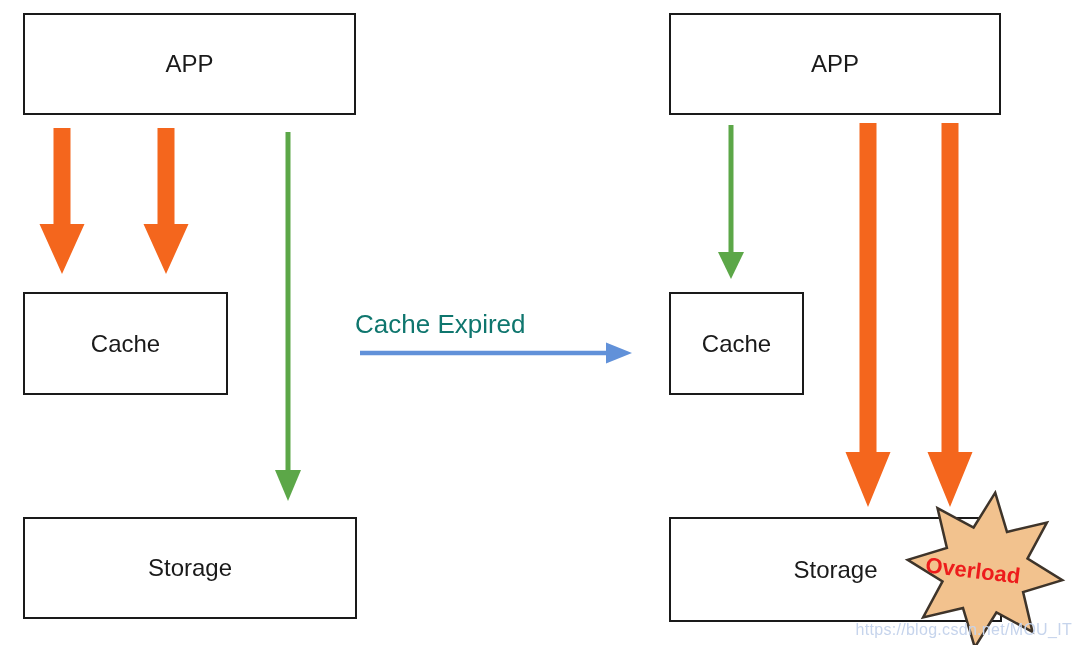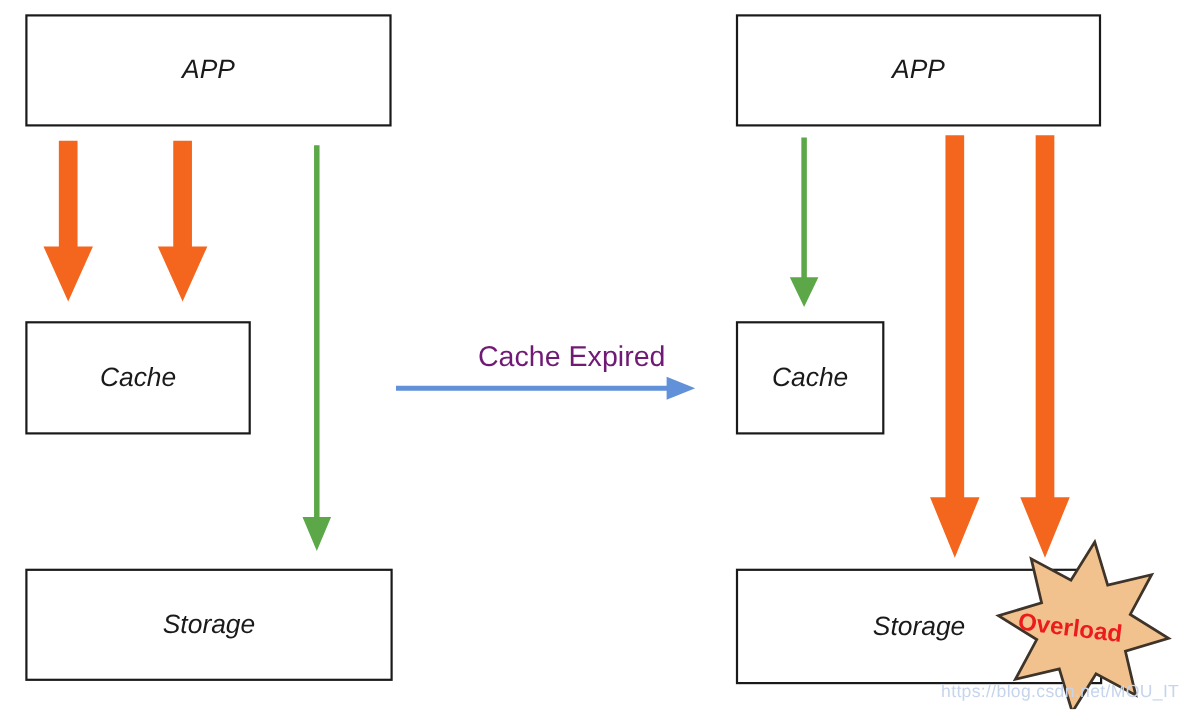--- a/index.html
+++ b/index.html
@@ -16,34 +16,33 @@
     position: absolute;
     background: #ffffff;
     border: 2px solid #1A1A1A;
     display: flex;
     align-items: center;
     justify-content: center;
     font-size: 24px;
     color: #1A1A1A;
     z-index: 1;
     box-sizing: border-box;
-    font-style: italic;
   }
   #left-app     { left: 23px;  top: 13px;  width: 333px; height: 102px; }
   #left-cache   { left: 23px;  top: 292px; width: 205px; height: 103px; }
   #left-storage { left: 23px;  top: 517px; width: 334px; height: 102px; }
   #right-app    { left: 669px; top: 13px;  width: 332px; height: 102px; }
   #right-cache  { left: 669px; top: 292px; width: 135px; height: 103px; }
   #right-storage{ left: 669px; top: 517px; width: 333px; height: 105px; }
   .transition-label {
     position: absolute;
     left: 355px; top: 309px; width: 250px;
-    text-align: right;
+    text-align: left;
     font-size: 26px;
-    color: #701a75;
+    color: #0f766e;
     z-index: 2;
   }
   .arrow-layer {
     position: absolute;
     left: 0; top: 0;
     z-index: 2;
     pointer-events: none;
   }
   .overload-text {
     font-size: 22px;

